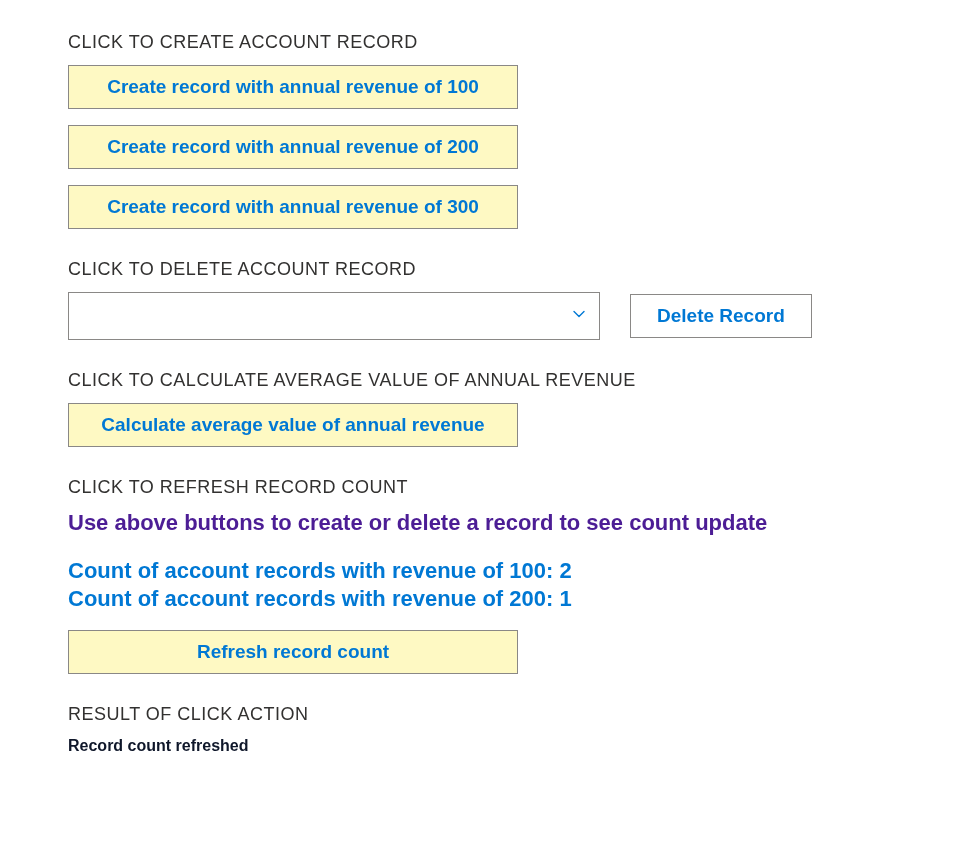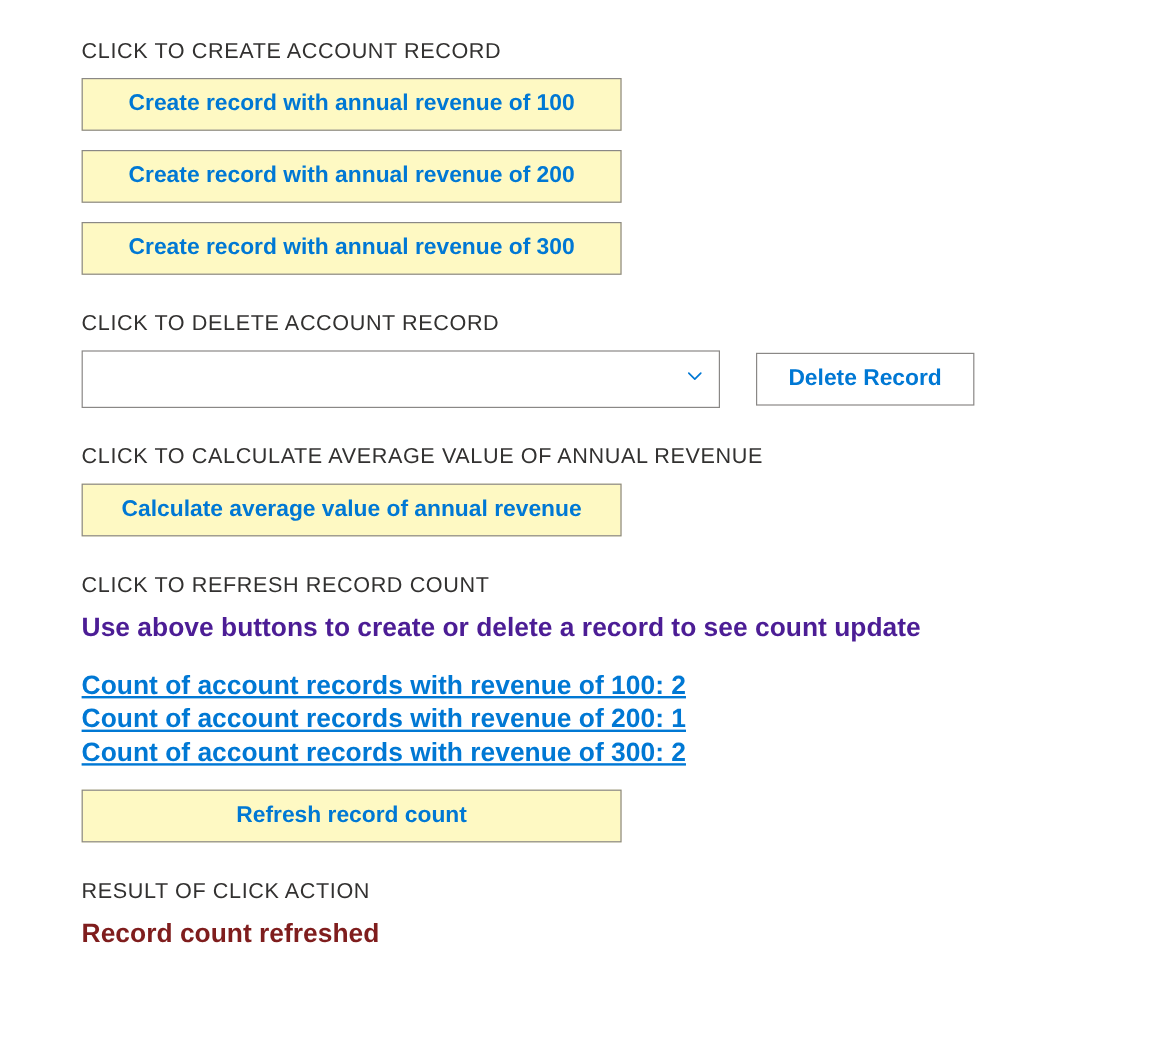--- a/index.html
+++ b/index.html
@@ -86,28 +86,27 @@
       color: #4c1d95;
       font-size: 22px;
       font-weight: 600;
       margin-bottom: 22px;
     }
     .count-line {
       color: #0078d4;
       font-size: 22px;
       font-weight: 600;
       margin-bottom: 2px;
-      text-decoration: underline;
     }
     .count-group {
       margin-bottom: 18px;
     }
     .result-text {
-      color: #7f1d1d;
-      font-size: 22px;
+      color: #0f172a;
+      font-size: 16px;
       font-weight: 600;
     }
   </style>
 </head>
 <body>
 
 <div class="section">
   <div class="section-heading">CLICK TO CREATE ACCOUNT RECORD</div>
   <button class="button">Create record with annual revenue of 100</button>
   <button class="button">Create record with annual revenue of 200</button>
@@ -135,21 +134,20 @@
   <div class="section-heading">CLICK TO CALCULATE AVERAGE VALUE OF ANNUAL REVENUE</div>
   <button class="button">Calculate average value of annual revenue</button>
 </div>
 
 <div class="section">
   <div class="section-heading">CLICK TO REFRESH RECORD COUNT</div>
   <div class="instruction-text">Use above buttons to create or delete a record to see count update</div>
   <div class="count-group">
     <div class="count-line">Count of account records with revenue of 100: 2</div>
     <div class="count-line">Count of account records with revenue of 200: 1</div>
-    <div class="count-line">Count of account records with revenue of 300: 2</div>
   </div>
   <button class="button">Refresh record count</button>
 </div>
 
 <div class="section">
   <div class="section-heading">RESULT OF CLICK ACTION</div>
   <div class="result-text">Record count refreshed</div>
 </div>
 
 </body></html>

